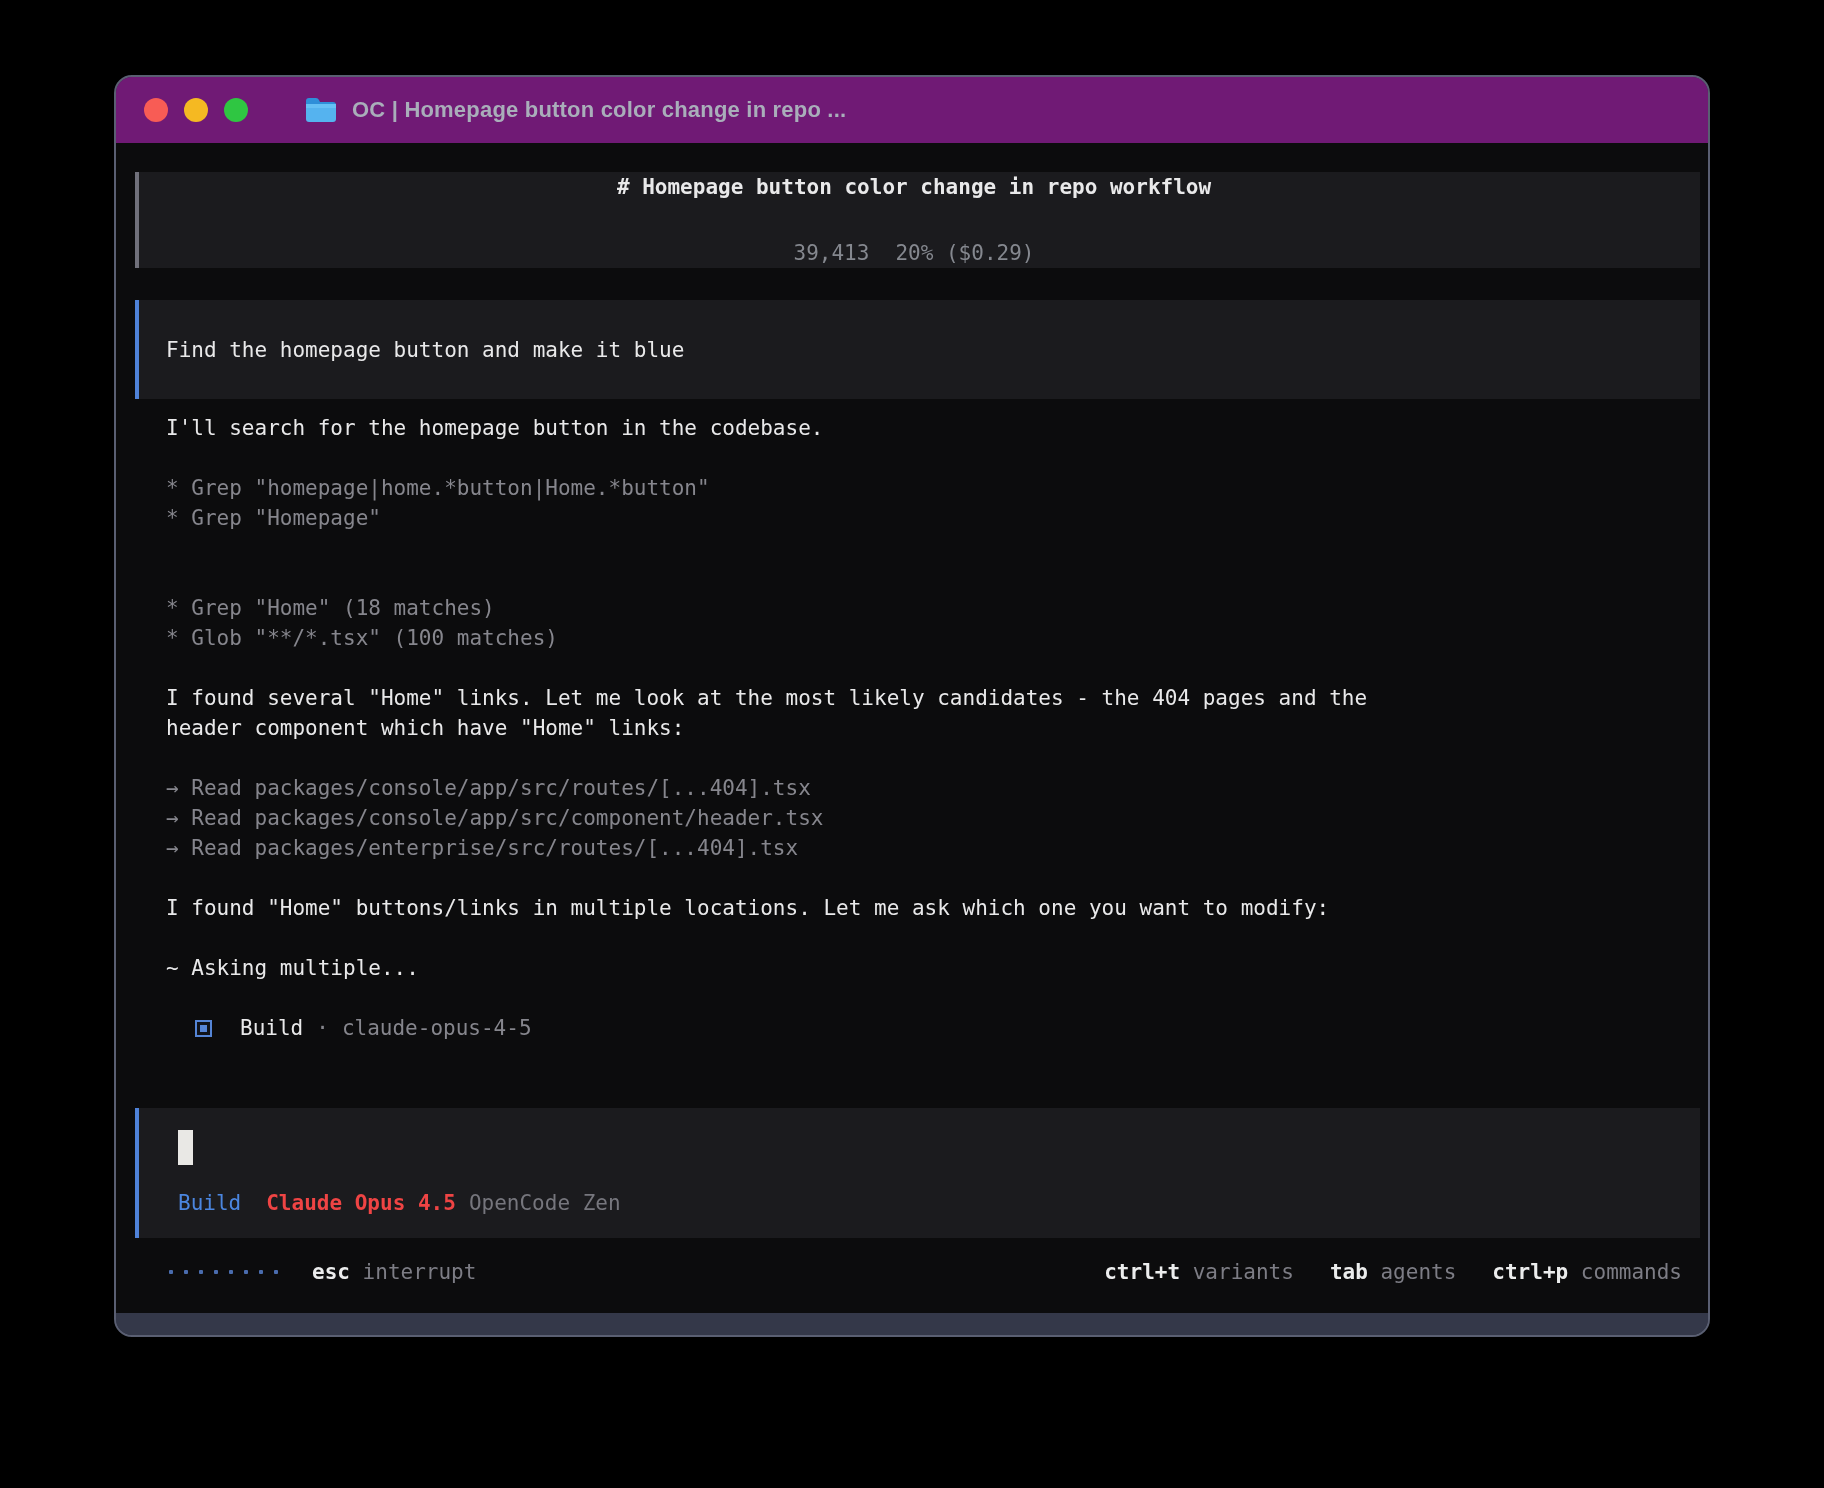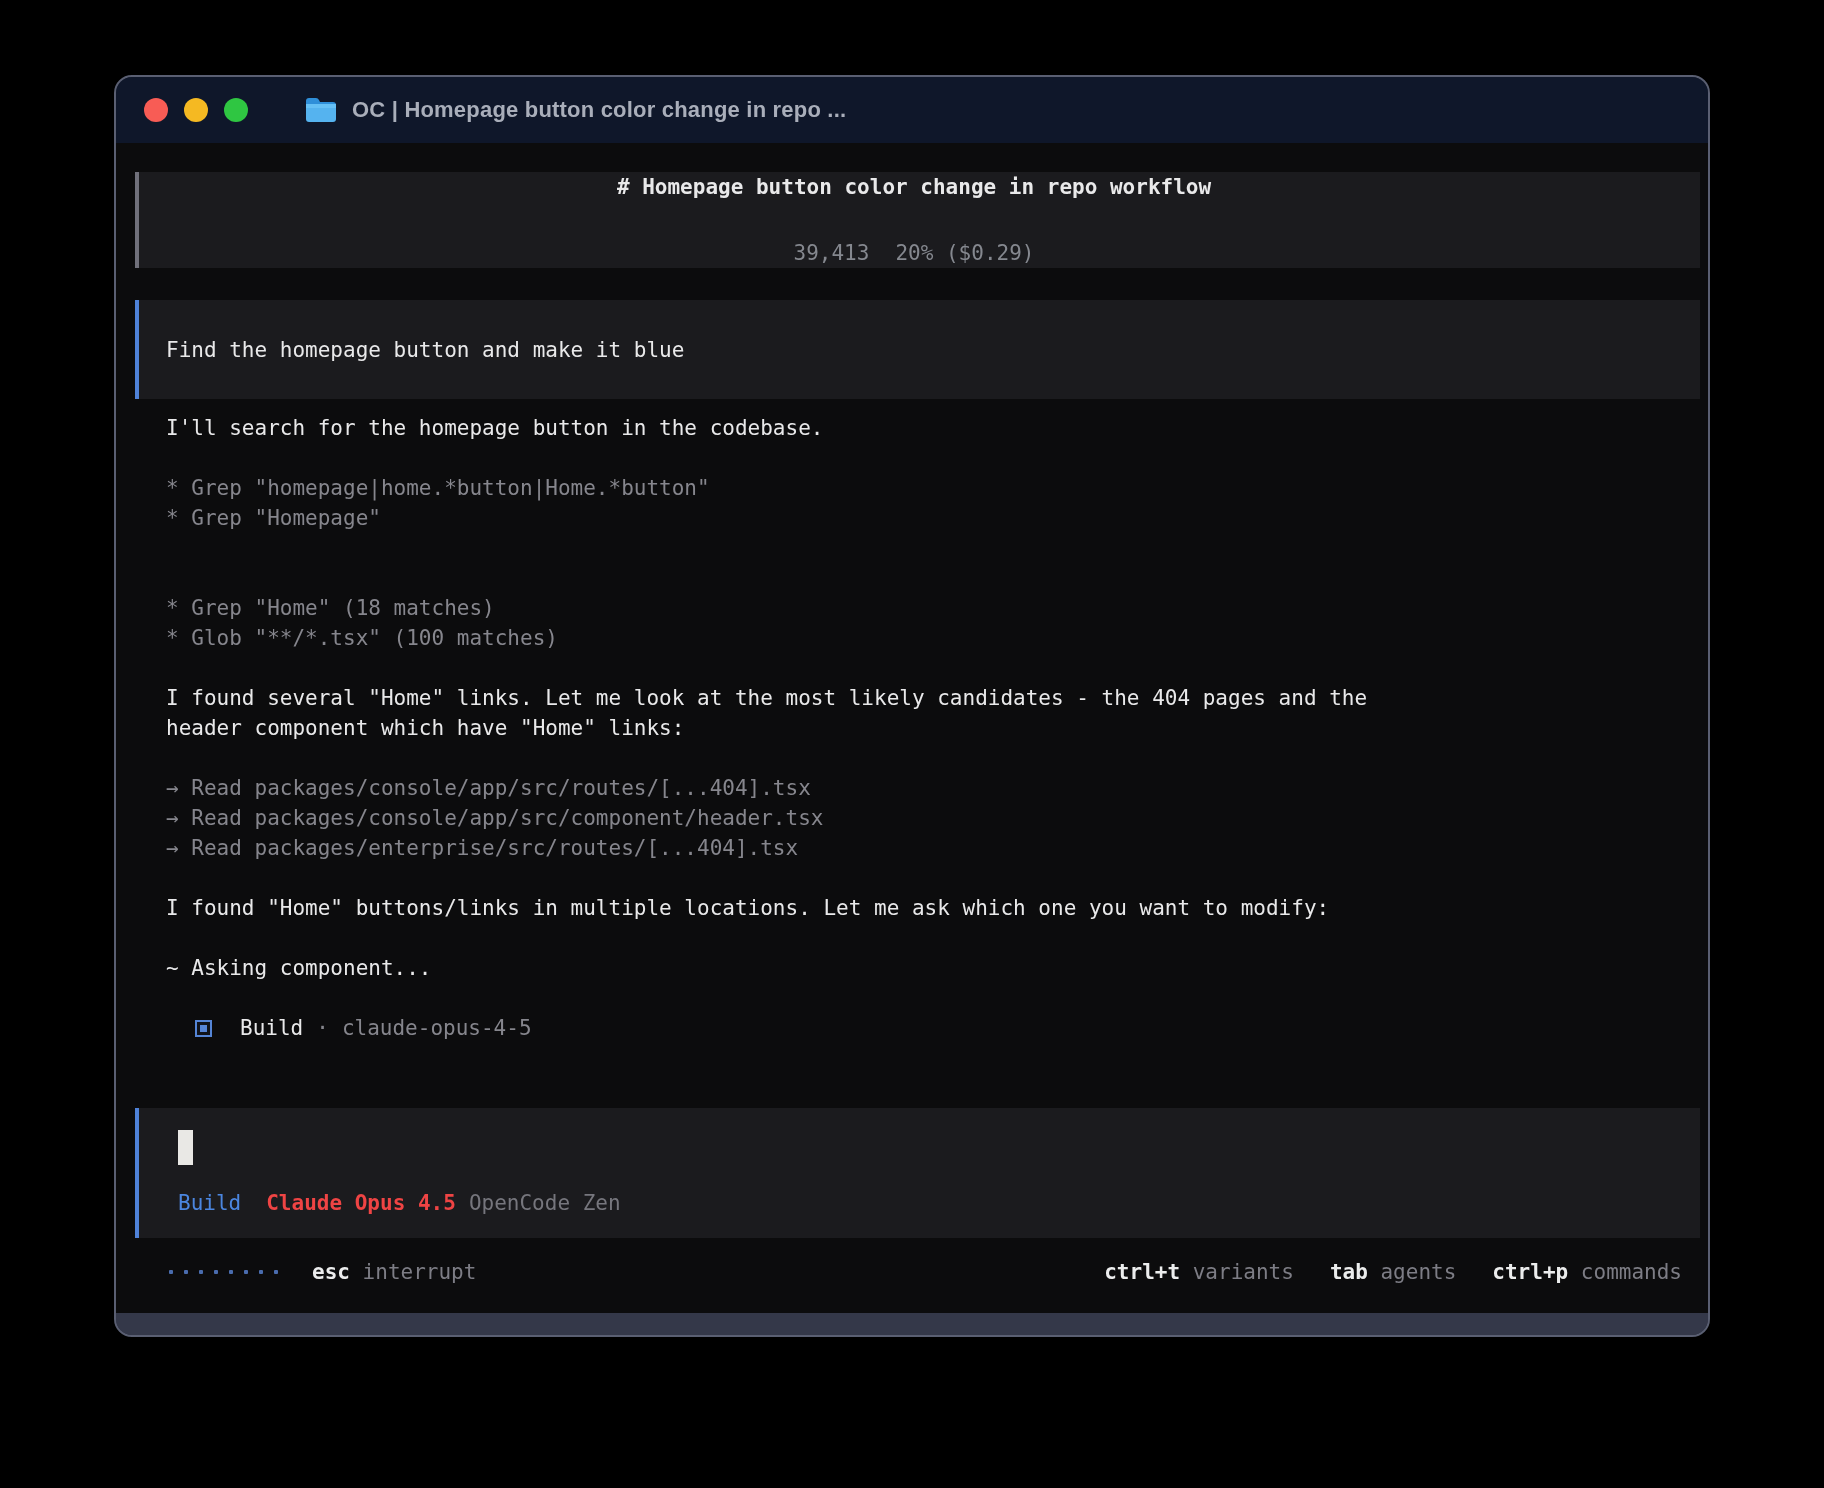--- a/index.html
+++ b/index.html
@@ -5,21 +5,21 @@
   * { margin: 0; padding: 0; box-sizing: border-box; }
   html, body { width: 1824px; height: 1488px; background: #000000; overflow: hidden; }
   body { font-family: "DejaVu Sans Mono", monospace; }
 
   .window {
     position: absolute; left: 114px; top: 75px; width: 1596px; height: 1262px;
     background: #343849; border-radius: 18px; overflow: hidden;
     border: 2px solid #5a5f72;
   }
   .titlebar {
-    position: relative; height: 66px; background: #0f172a;
+    position: relative; height: 66px; background: #701a75;
     display: flex; align-items: center;
   }
   .lights { display: flex; align-items: center; gap: 16px; padding-left: 28px; }
   .light { width: 24px; height: 24px; border-radius: 50%; }
   .light.red { background: #f85c55; }
   .light.yellow { background: #f5b922; }
   .light.green { background: #2fc642; }
   .folder { margin-left: 56px; width: 34px; height: 28px; position: relative; }
   .titletext {
     margin-left: 14px; font-family: "Liberation Sans", sans-serif;
@@ -137,21 +137,21 @@
       <div class="tline blank"></div>
       <div class="tline white">I found several "Home" links. Let me look at the most likely candidates - the 404 pages and the</div>
       <div class="tline white">header component which have "Home" links:</div>
       <div class="tline blank"></div>
       <div class="tline gray">→ Read packages/console/app/src/routes/[...404].tsx</div>
       <div class="tline gray">→ Read packages/console/app/src/component/header.tsx</div>
       <div class="tline gray">→ Read packages/enterprise/src/routes/[...404].tsx</div>
       <div class="tline blank"></div>
       <div class="tline white">I found "Home" buttons/links in multiple locations. Let me ask which one you want to modify:</div>
       <div class="tline blank"></div>
-      <div class="tline white">~ Asking component...</div>
+      <div class="tline white">~ Asking multiple...</div>
       <div class="tline blank"></div>
       <div class="agent-line">
         <span class="agent-icon">
             <span class="agent-icon-inner"></span>
           </span>
         <span class="agent-name">Build</span>
         <span class="agent-sep">·</span>
         <span class="agent-model">claude-opus-4-5</span>
       </div>
     </div>

